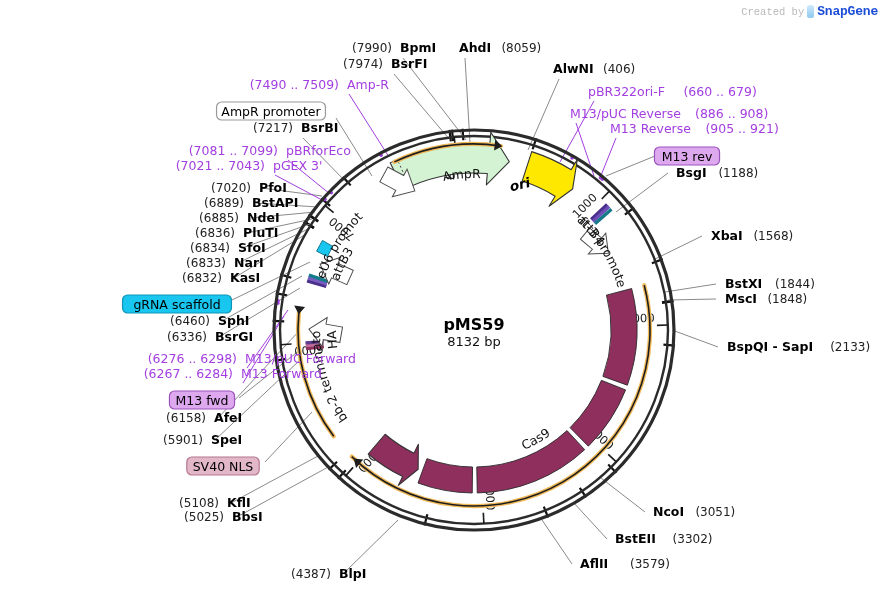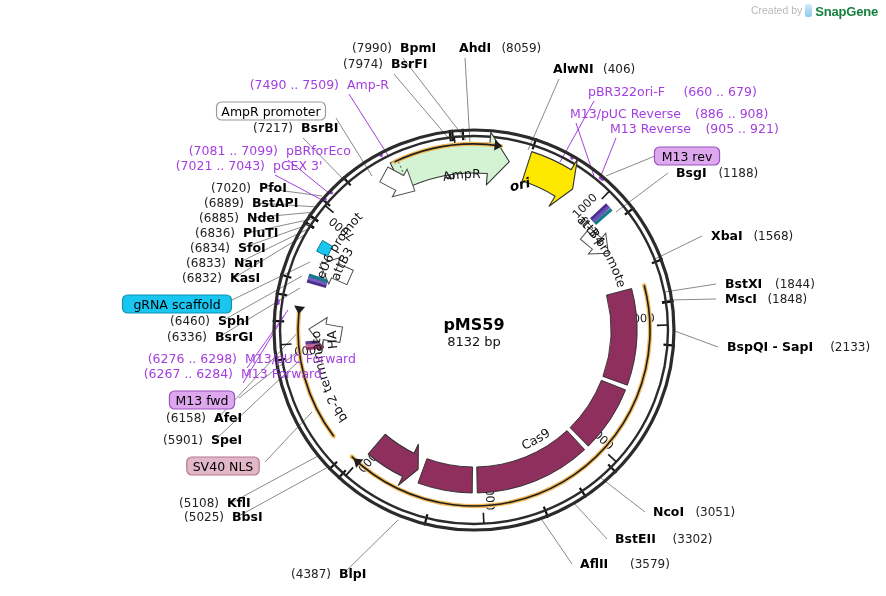--- a/index.html
+++ b/index.html
@@ -23,25 +23,25 @@
   .badge-txt{font-size:12.5px;fill:#000;}
   .ori-txt{font-size:13.5px;font-style:italic;fill:#000;font-weight:bold;}
   .leader{stroke:#8a8a8a;stroke-width:1;fill:none;}
   .leader-v{stroke:#a33ee0;stroke-width:1;fill:none;}
   .tick{stroke:#1a1a1a;stroke-width:1.6;}
   .cutmark{stroke:#111;stroke-width:2.2;}
 
   .brand{
     position:absolute;right:8px;top:4px;
     font-size:10.5px;color:#b9b9b9;
-    display:flex;align-items:flex-start;gap:3px;
-    font-family:Liberation Sans, sans-serif;
+    display:flex;align-items:center;gap:3px;
+    font-family:Liberation Mono, monospace;
     user-select:none;
   }
-  .brand .sg{color:#15803d;font-size:13px;font-weight:bold;letter-spacing:-.2px;}
+  .brand .sg{color:#1d4ed8;font-size:13px;font-weight:bold;letter-spacing:-.2px;}
   .brand .leafmark{
     display:inline-block;width:7px;height:13px;border-radius:3px 3px 2px 2px;
     background:linear-gradient(180deg,#cfe9fb 0%,#8fc9ef 100%);
   }
 </style>
 </head>
 <body>
 
 <div id="root">
 

